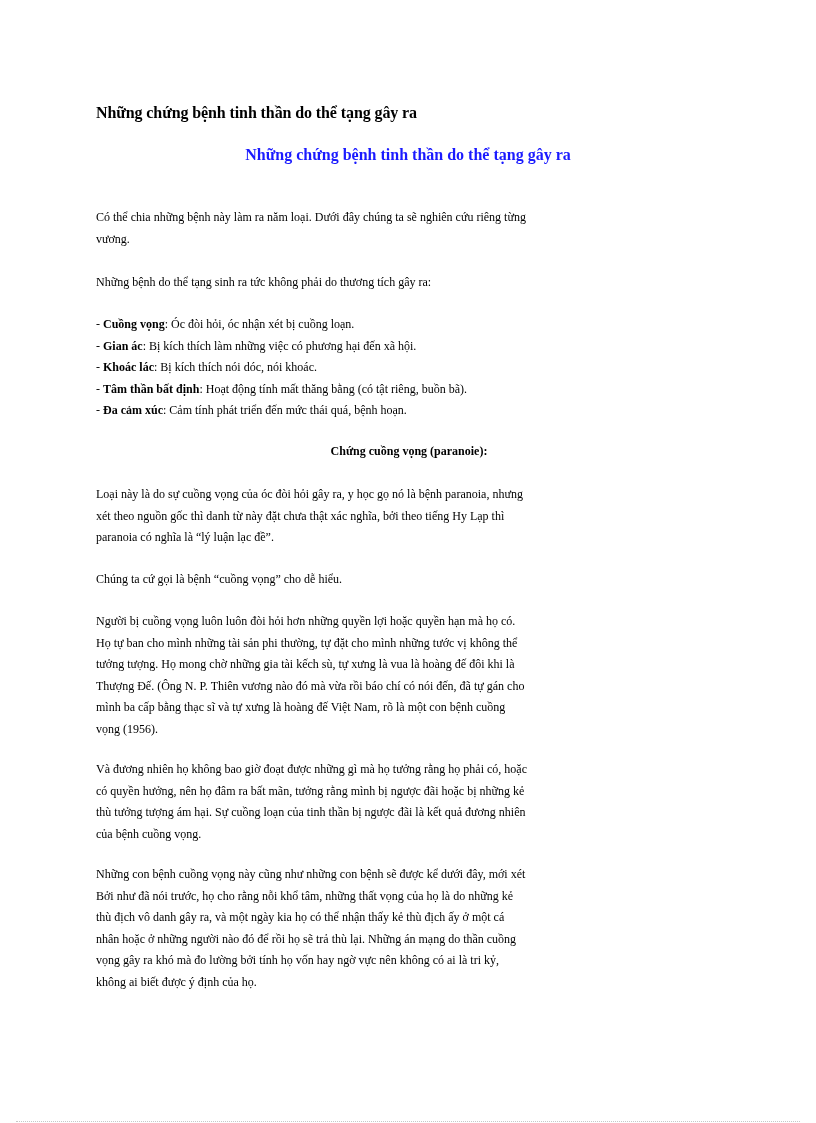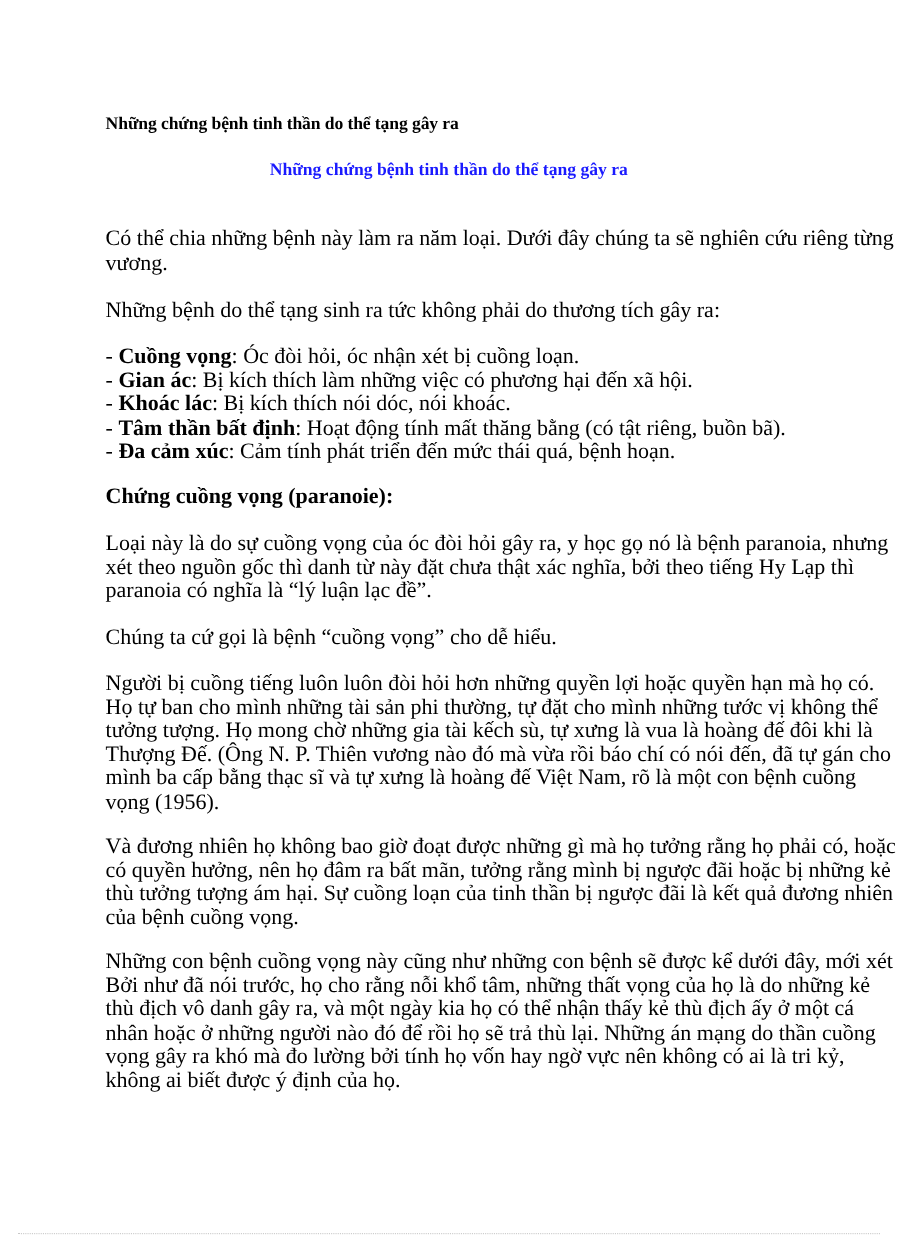--- a/index.html
+++ b/index.html
@@ -14,24 +14,24 @@
       font-size: 16px; font-weight: bold; white-space: nowrap;
       letter-spacing: -0.1px;
     }
     .doc-subtitle {
       position: absolute; left: 0; width: 816px; top: 146px;
       text-align: center; font-size: 16px; font-weight: bold;
       color: #1a1aff; white-space: nowrap; padding-left: 0px;
     }
     .body-block {
       position: absolute; left: 96px; width: 626px;
-      font-size: 20px; line-height: 21.5px; font-family: Liberation Serif, serif;
+      font-size: 12px; line-height: 21.5px; font-family: Liberation Serif, serif;
     }
     .line { display: block; white-space: nowrap; }
-    .b { font-weight: bold; }
+    .b { font-weight: bold; text-align: center; }
     .footer-rule {
       position: absolute; left: 16px; right: 16px; top: 1121px;
       border-top: 1px dotted #c8c8c8;
     }
   </style>
 </head>
 <body>
 
 <div class="page">
 
@@ -61,21 +61,21 @@
     <span class="line">Loại này là do sự cuồng vọng của óc đòi hỏi gây ra, y học gọ nó là bệnh paranoia, nhưng</span>
     <span class="line">xét theo nguồn gốc thì danh từ này đặt chưa thật xác nghĩa, bởi theo tiếng Hy Lạp thì</span>
     <span class="line">paranoia có nghĩa là “lý luận lạc đề”.</span>
   </div>
 
   <div class="body-block" style="top:569px;">
     <span class="line">Chúng ta cứ gọi là bệnh “cuồng vọng”  cho dễ hiểu.</span>
   </div>
 
   <div class="body-block" style="top:611px;">
-    <span class="line">Người bị cuồng tiếng luôn luôn đòi hỏi hơn những  quyền lợi hoặc quyền hạn mà họ có.</span>
+    <span class="line">Người bị cuồng vọng luôn luôn đòi hỏi hơn những  quyền lợi hoặc quyền hạn mà họ có.</span>
     <span class="line">Họ tự ban cho mình những tài sản phi thường, tự đặt cho mình những tước vị không thể</span>
     <span class="line">tưởng tượng. Họ mong chờ những gia tài kếch sù, tự xưng là vua  là hoàng đế đôi khi là</span>
     <span class="line">Thượng Đế. (Ông N. P. Thiên vương nào đó mà vừa rồi báo chí có nói đến, đã tự gán cho</span>
     <span class="line">mình ba cấp bằng thạc sĩ và tự xưng là hoàng đế Việt Nam, rõ là một con bệnh cuồng</span>
     <span class="line">vọng (1956).</span>
   </div>
 
   <div class="body-block" style="top:759px;">
     <span class="line">Và đương nhiên họ không bao giờ đoạt được những  gì mà họ tưởng rằng họ phải có, hoặc</span>
     <span class="line">có quyền hưởng,  nên họ đâm ra bất mãn, tưởng rằng mình bị ngược đãi hoặc bị những kẻ</span>

